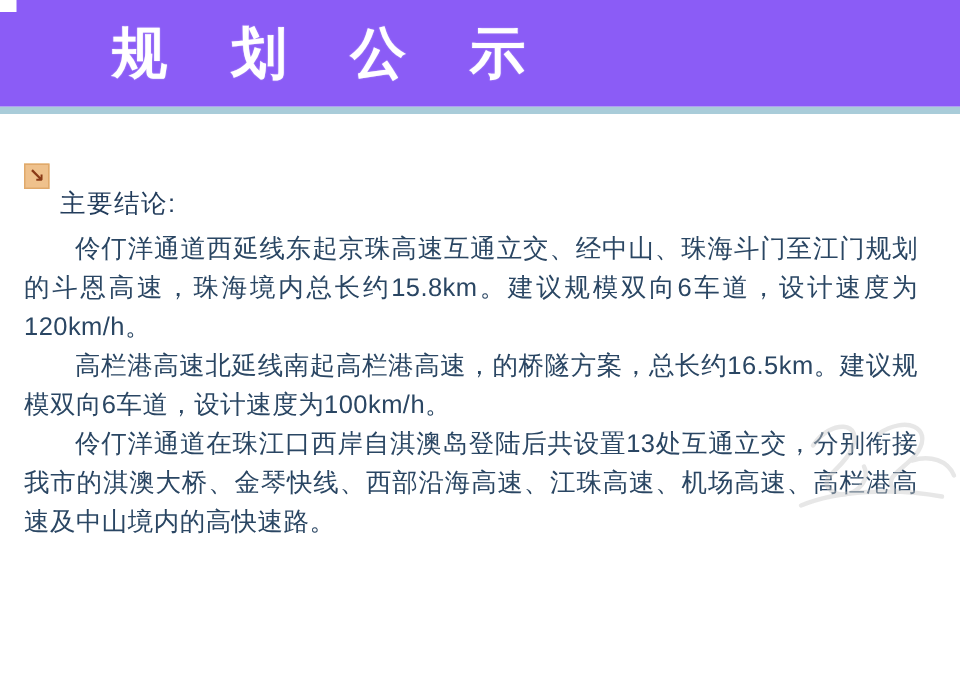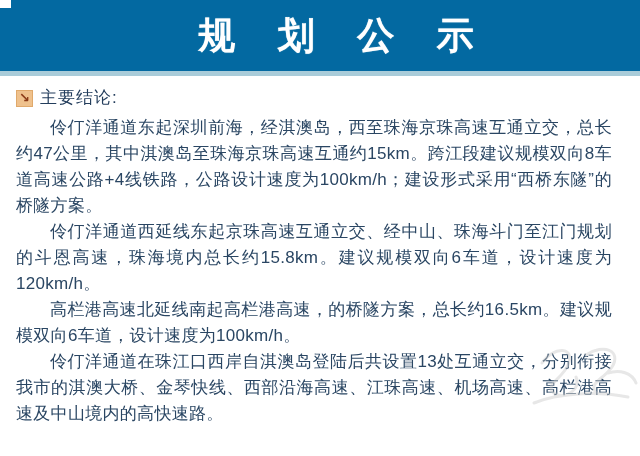--- a/index.html
+++ b/index.html
@@ -5,22 +5,22 @@
   html,body{margin:0;padding:0;}
   body{
     width:640px;height:456px;overflow:hidden;background:#ffffff;
     font-family:"Liberation Sans","DejaVu Sans",sans-serif;
     -webkit-font-smoothing:antialiased;
   }
   .page{position:relative;width:640px;height:456px;background:#ffffff;}
 
   
   .banner{
-    position:relative;height:71px;background:#0369a1;
-    display:flex;align-items:center;justify-content:center;padding-left:32px;
+    position:relative;height:71px;background:#8b5cf6;
+    display:flex;align-items:center;justify-content:flex-start;padding-left:32px;
   }
   .banner-title{
     color:#ffffff;font-size:37px;font-weight:bold;
     letter-spacing:1.15em;padding-left:1.15em;
     font-family:"Liberation Sans","DejaVu Sans",sans-serif;
     text-shadow:0 0 1px rgba(255,255,255,.6);
     white-space:nowrap;line-height:1;
   }
   .banner-strip{height:5px;background:#a9ccd9;}
   .corner-blank{
@@ -37,21 +37,21 @@
     display:flex;align-items:center;gap:7px;
     margin:0 0 6px 0;
     font-size:17px;line-height:22px;color:#233d5c;
   }
   .bullet-icon{
     width:15px;height:15px;flex:0 0 15px;
     background:#efc18c;border:1px solid #e0a96b;
     color:#8a3a16;font-size:13px;font-weight:bold;line-height:14px;
     display:flex;align-items:center;justify-content:center;
   }
-  .heading-label{letter-spacing:1px;}
+  .heading-label{letter-spacing:1px;margin-top:38px;}
 
   .body-text p{
     margin:0;
     text-indent:2em;
     font-size:17px;
     line-height:26px;
     text-align:justify;
     color:#2a4663;
     letter-spacing:0.3px;
   }
@@ -74,21 +74,20 @@
   <div class="corner-blank"></div>
 
   <div class="content">
 
     <div class="section-heading">
       <span class="bullet-icon">↘</span>
       <span class="heading-label">主要结论:</span>
     </div>
 
     <div class="body-text">
-      <p>伶仃洋通道东起深圳前海，经淇澳岛，西至珠海京珠高速互通立交，总长约47公里，其中淇澳岛至珠海京珠高速互通约15km。跨江段建议规模双向8车道高速公路+4线铁路，公路设计速度为100km/h；建设形式采用“西桥东隧”的桥隧方案。</p>
       <p>伶仃洋通道西延线东起京珠高速互通立交、经中山、珠海斗门至江门规划的斗恩高速，珠海境内总长约15.8km。建议规模双向6车道，设计速度为120km/h。</p>
       <p>高栏港高速北延线南起高栏港高速，的桥隧方案，总长约16.5km。建议规模双向6车道，设计速度为100km/h。</p>
       <p>伶仃洋通道在珠江口西岸自淇澳岛登陆后共设置13处互通立交，分别衔接我市的淇澳大桥、金琴快线、西部沿海高速、江珠高速、机场高速、高栏港高速及中山境内的高快速路。</p>
     </div>
 
     <svg class="watermark" viewBox="0 0 120 90">
       <g fill="none" stroke="#c9c9c9" stroke-width="3" stroke-linecap="round" opacity="0.8">
         <path d="M18 30 C 30 12, 52 14, 44 32 C 38 46, 20 52, 30 60 C 40 68, 58 56, 52 44"></path>
         <path d="M62 22 C 80 10, 98 18, 88 34 C 80 46, 64 50, 72 60"></path>
         <path d="M10 70 C 34 60, 72 58, 104 64"></path>

